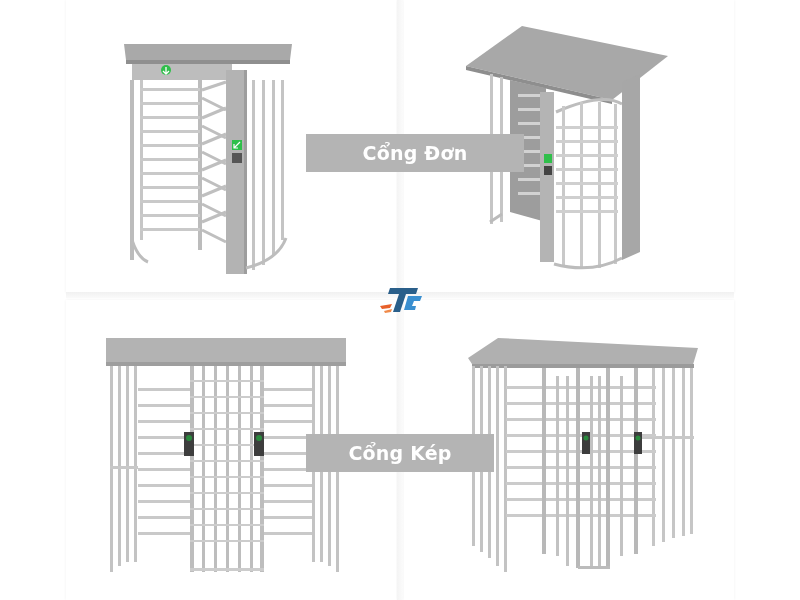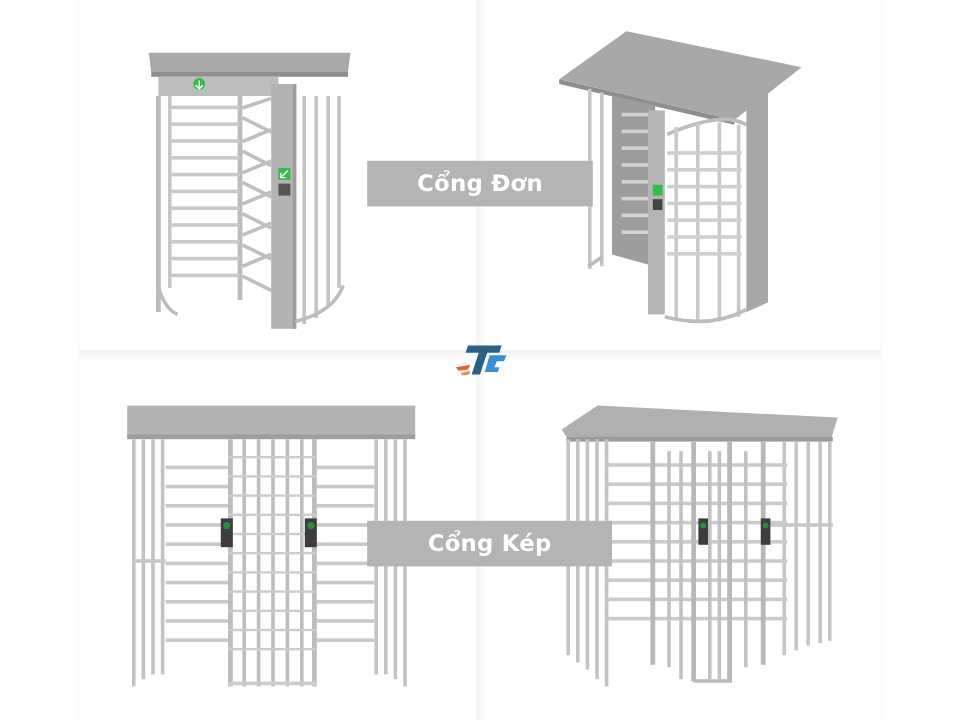--- a/index.html
+++ b/index.html
@@ -5,22 +5,22 @@
   html,body{margin:0;padding:0;}
   body{width:800px;height:600px;background:#ffffff;position:relative;overflow:hidden;font-family:"DejaVu Sans","Liberation Sans",sans-serif;}
   .panel{position:absolute;background:#ffffff;box-shadow:0 0 3px rgba(0,0,0,0.06);}
   .p-tl{left:66px;top:0;width:330px;height:293px;}
   .p-tr{left:404px;top:0;width:330px;height:293px;}
   .p-bl{left:66px;top:300px;width:330px;height:300px;}
   .p-br{left:404px;top:300px;width:330px;height:300px;}
   .divider-h{position:absolute;left:66px;top:292px;width:668px;height:6px;background:linear-gradient(#f1f1f1,#fafafa);}
   .divider-v{position:absolute;left:397px;top:0;width:6px;height:600px;background:linear-gradient(90deg,#f4f4f4,#fbfbfb);}
   .label{position:absolute;background:#b4b4b4;color:#ffffff;font-weight:bold;font-size:19px;display:flex;align-items:center;justify-content:center;letter-spacing:0.2px;}
-  .label-single{left:306px;top:134px;width:188px;height:38px;}
-  .label-double{left:306px;top:434px;width:204px;height:38px;}
+  .label-single{left:306px;top:134px;width:218px;height:38px;}
+  .label-double{left:306px;top:434px;width:188px;height:38px;}
   .logo{position:absolute;left:378px;top:284px;width:46px;height:32px;}
   svg.gate{position:absolute;}
 </style>
 </head>
 <body>
 
 <div class="panel p-tl"></div>
 <div class="panel p-tr"></div>
 <div class="panel p-bl"></div>
 <div class="panel p-br"></div>

